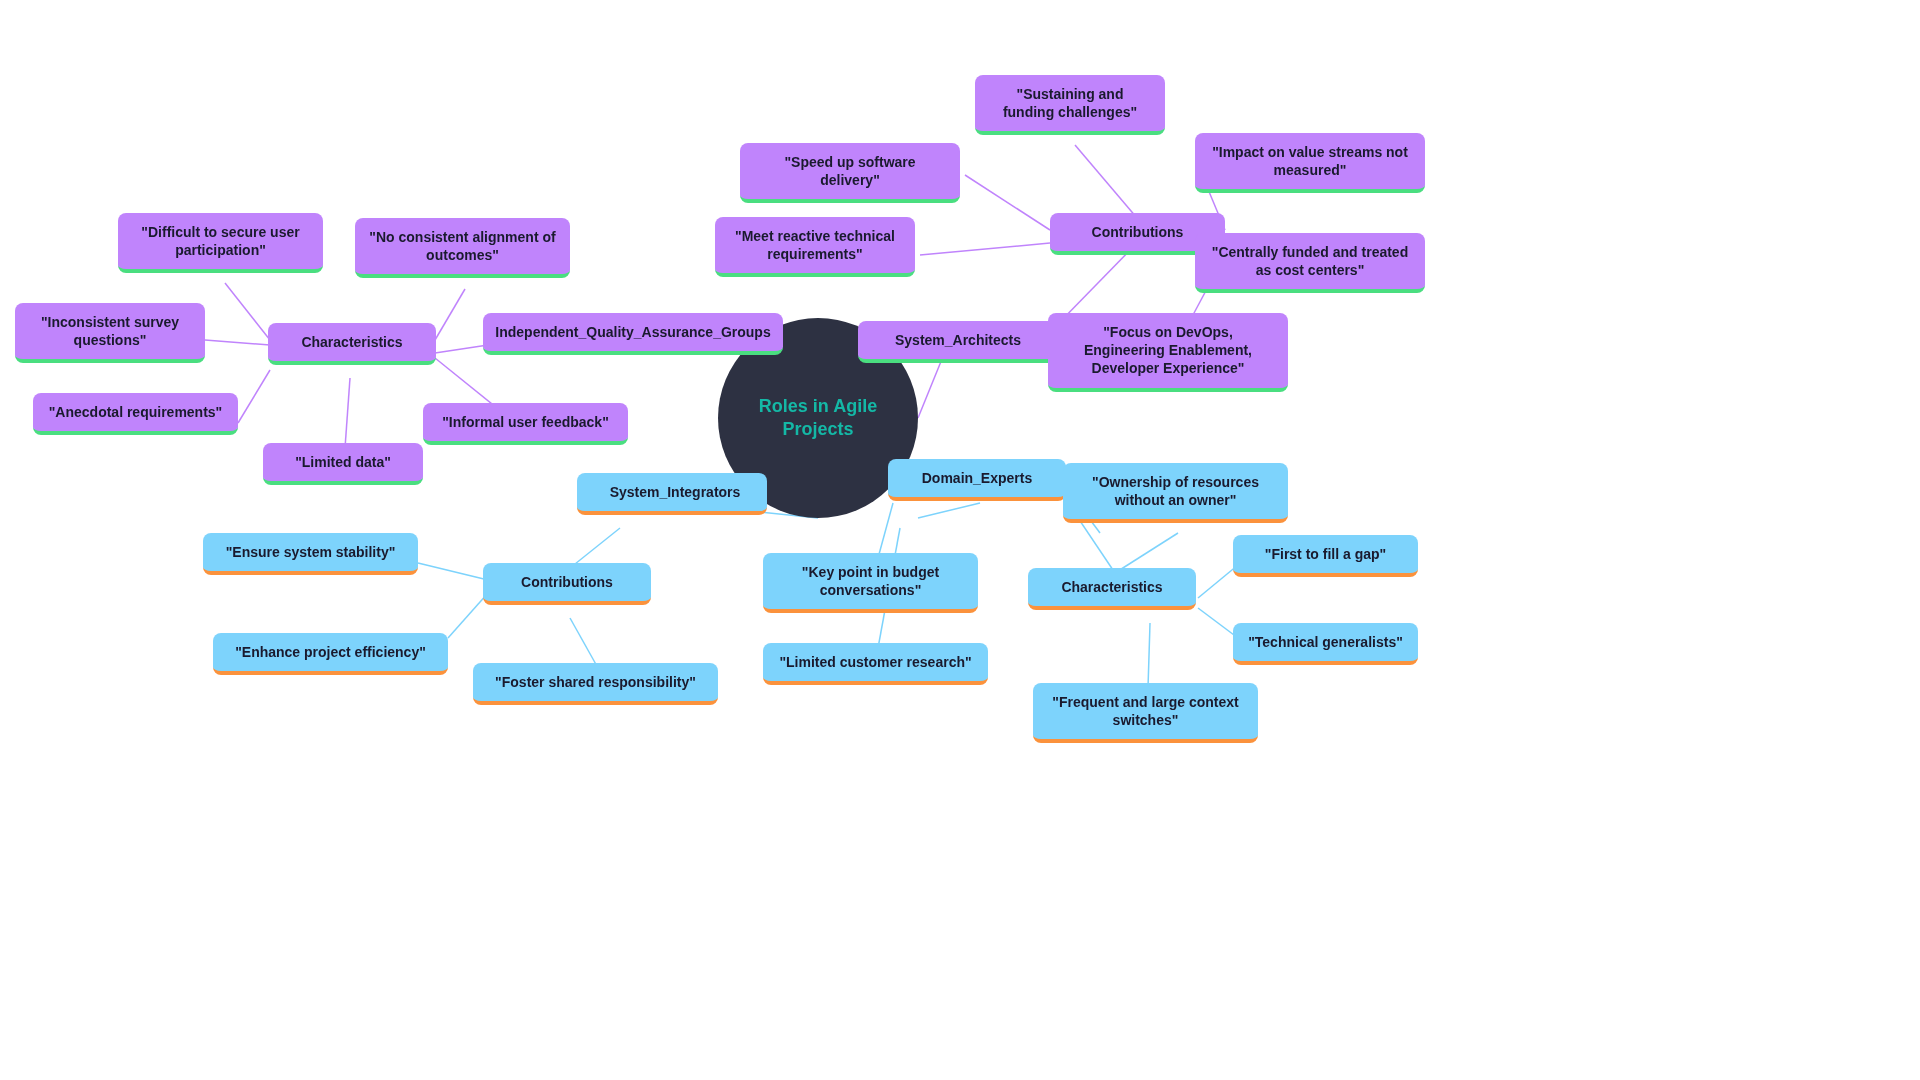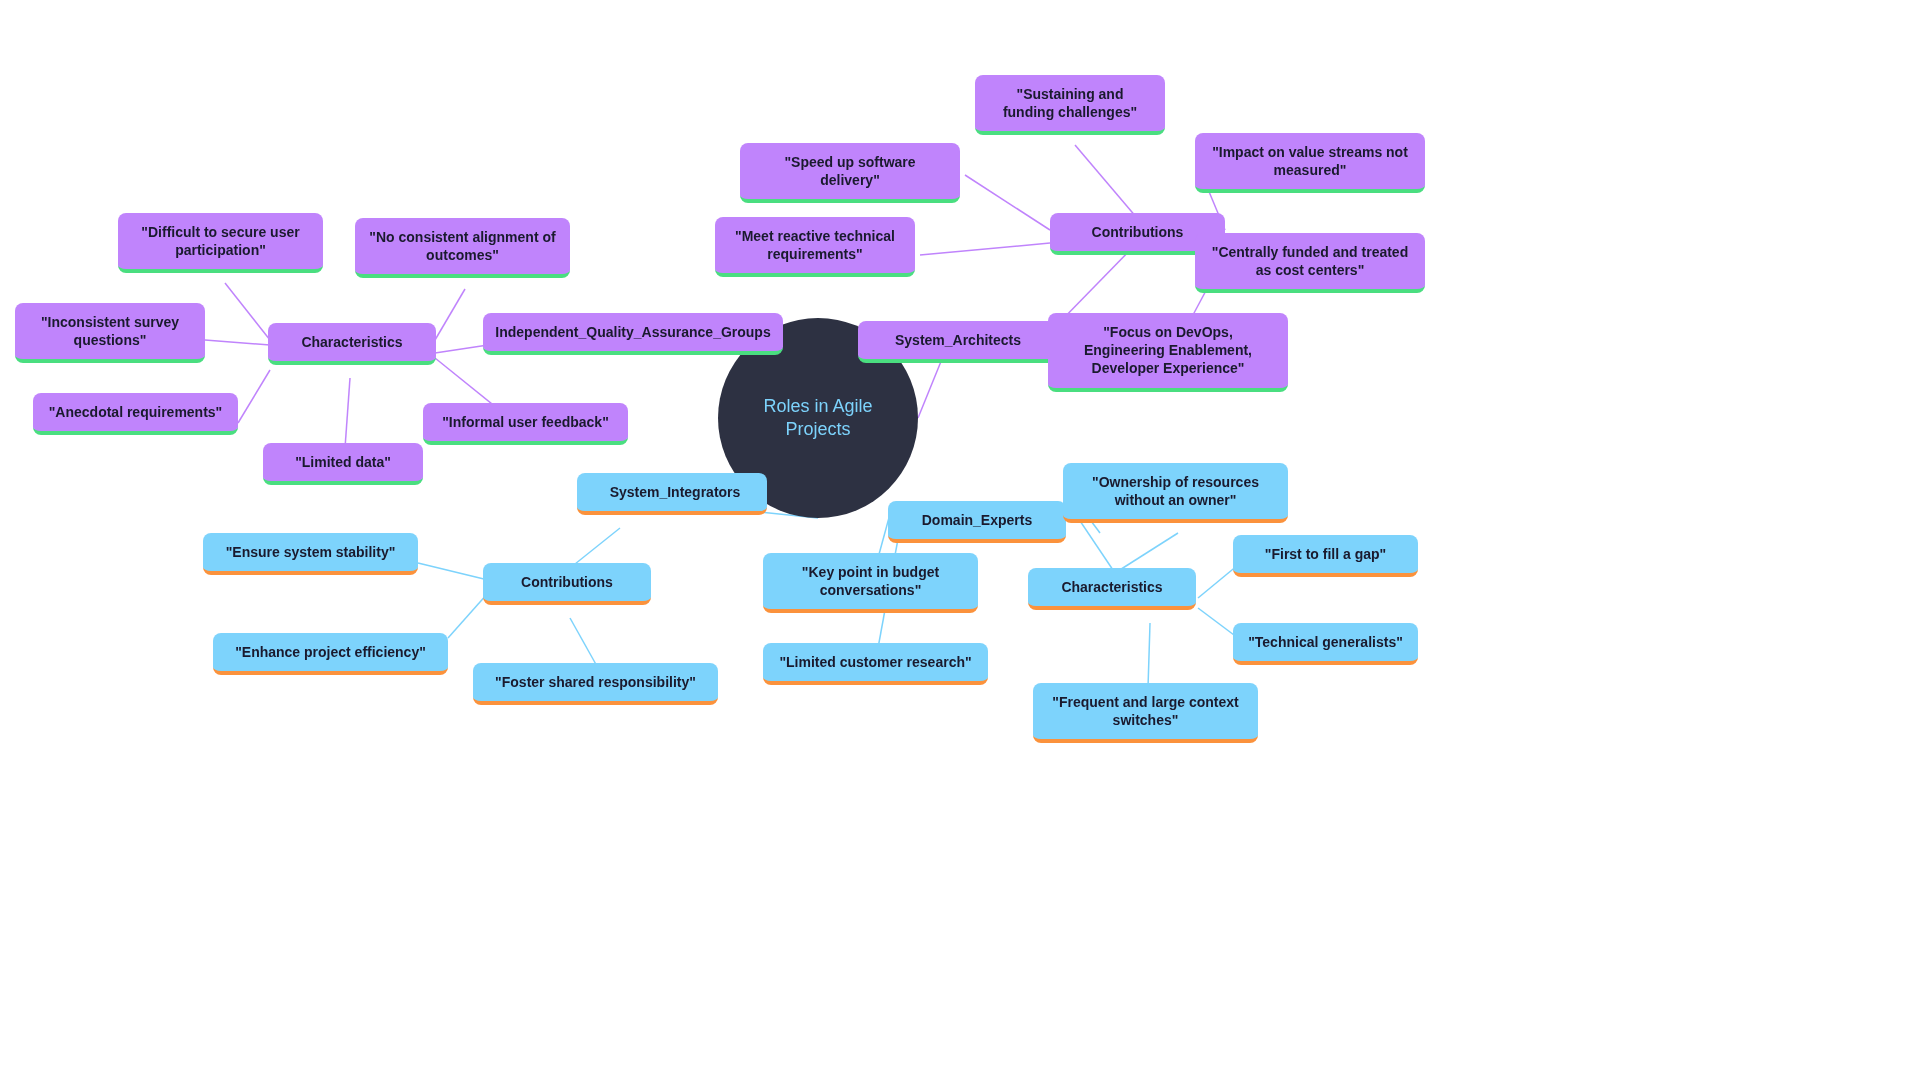--- a/index.html
+++ b/index.html
@@ -29,23 +29,23 @@
       font-weight: 600;
       z-index: 1;
       padding: 10px 14px;
       line-height: 1.3;
     }
     .center-node {
       width: 200px;
       height: 200px;
       border-radius: 50%;
       background: #2d3142;
-      color: #7dd3fc;
+      color: #14b8a6;
       font-size: 18px;
-      font-weight: 400;
+      font-weight: 700;
     }
     .purple-node {
       background: #c084fc;
       color: #1a1a2e;
       font-size: 14px;
       border-bottom: 4px solid #4ade80;
     }
     .blue-node {
       background: #7dd3fc;
       color: #1a1a2e;
@@ -132,21 +132,21 @@
 <div class="node purple-node" style="left:483px; top:313px; width:300px;">Independent_Quality_Assurance_Groups</div>
 <div class="node purple-node" style="left:268px; top:323px; width:168px;">Characteristics</div>
 <div class="node purple-node" style="left:118px; top:213px; width:205px;">"Difficult to secure user participation"</div>
 <div class="node purple-node" style="left:355px; top:218px; width:215px;">"No consistent alignment of outcomes"</div>
 <div class="node purple-node" style="left:15px; top:303px; width:190px;">"Inconsistent survey questions"</div>
 <div class="node purple-node" style="left:33px; top:393px; width:205px;">"Anecdotal requirements"</div>
 <div class="node purple-node" style="left:423px; top:403px; width:205px;">"Informal user feedback"</div>
 <div class="node purple-node" style="left:263px; top:443px; width:160px;">"Limited data"</div>
 
 <div class="node blue-node" style="left:577px; top:473px; width:190px;padding-left:20px;">System_Integrators</div>
-<div class="node blue-node" style="left:888px; top:501px; width:178px;">Domain_Experts</div>
+<div class="node blue-node" style="left:888px; top:459px; width:178px;">Domain_Experts</div>
 <div class="node blue-node" style="left:483px; top:563px; width:168px;">Contributions</div>
 <div class="node blue-node" style="left:203px; top:533px; width:215px;">"Ensure system stability"</div>
 <div class="node blue-node" style="left:213px; top:633px; width:235px;">"Enhance project efficiency"</div>
 <div class="node blue-node" style="left:473px; top:663px; width:245px;">"Foster shared responsibility"</div>
 <div class="node blue-node" style="left:1028px; top:568px; width:168px;">Characteristics</div>
 <div class="node blue-node" style="left:1063px; top:463px; width:225px;">"Ownership of resources without an owner"</div>
 <div class="node blue-node" style="left:1233px; top:535px; width:185px;">"First to fill a gap"</div>
 <div class="node blue-node" style="left:763px; top:553px; width:215px;">"Key point in budget conversations"</div>
 <div class="node blue-node" style="left:763px; top:643px; width:225px;">"Limited customer research"</div>
 <div class="node blue-node" style="left:1233px; top:623px; width:185px;">"Technical generalists"</div>

